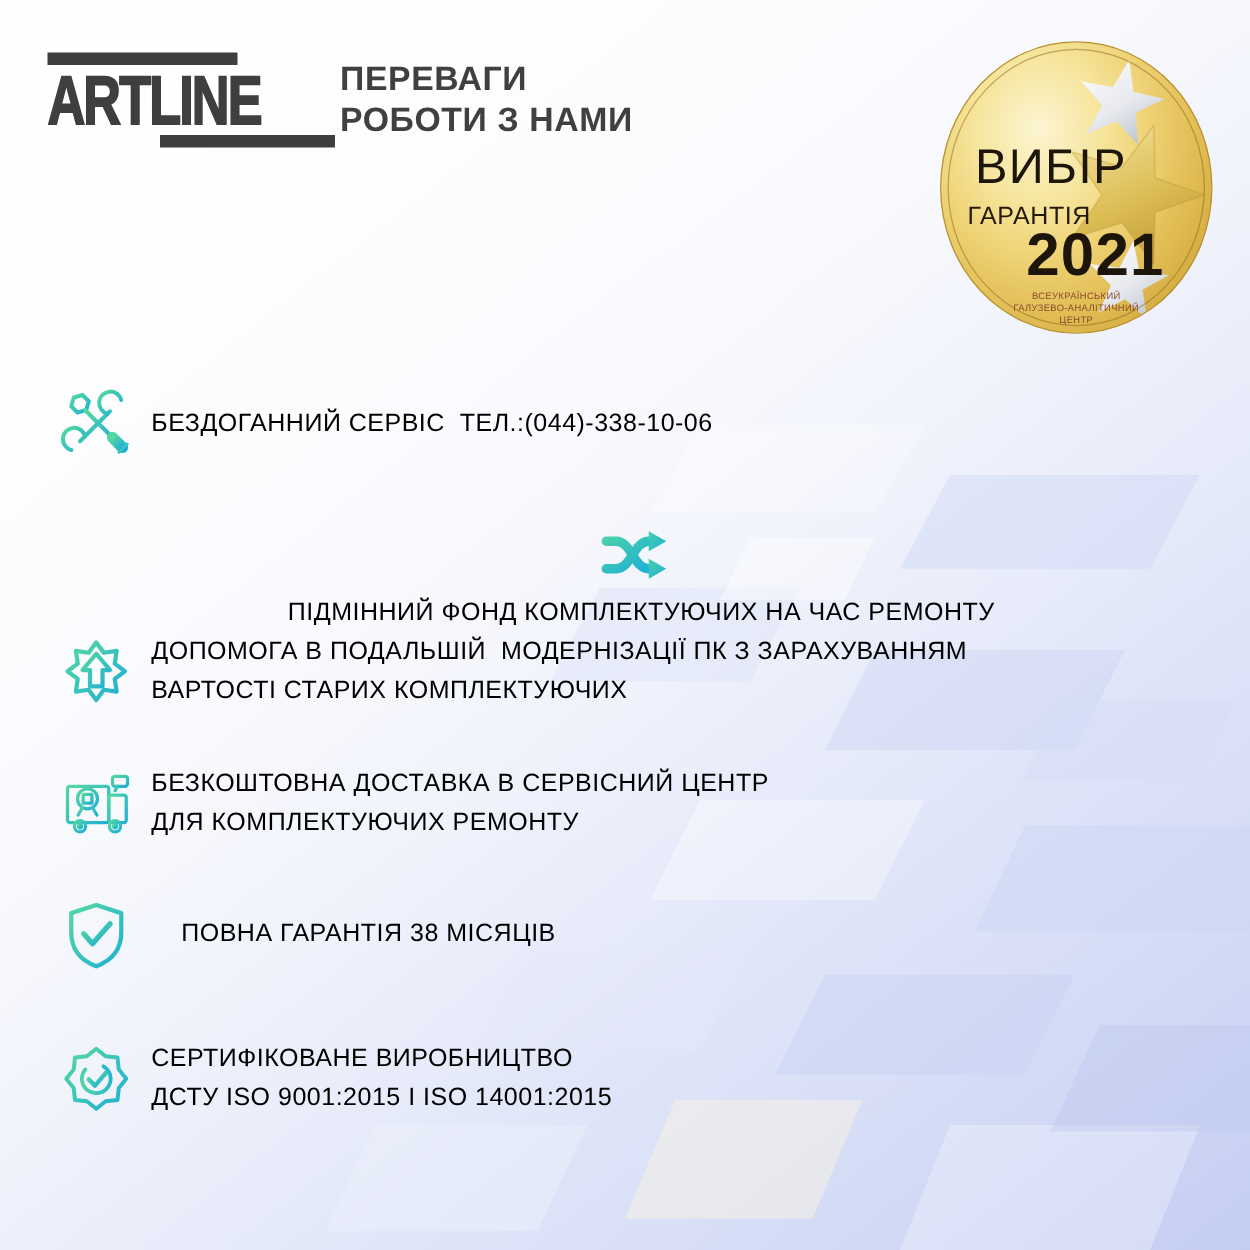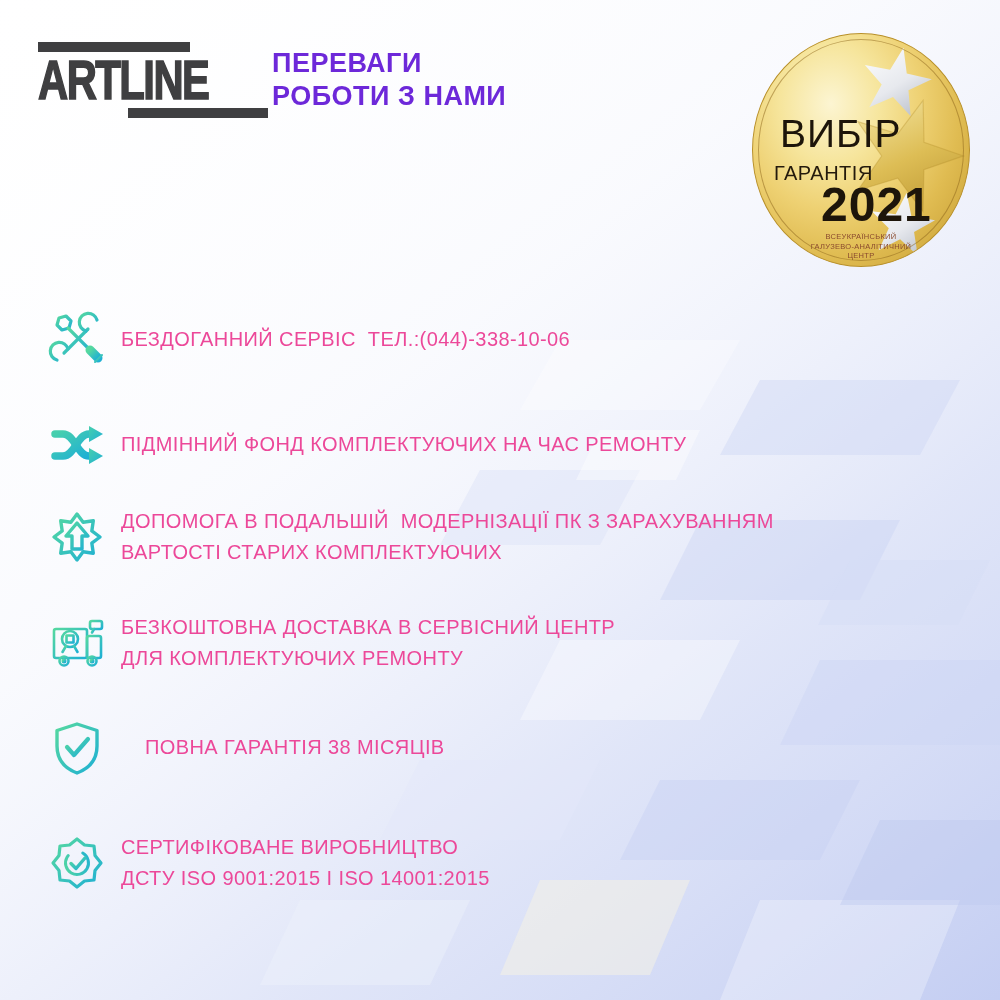--- a/index.html
+++ b/index.html
@@ -17,21 +17,21 @@
   .logo .bar-top{top:0;left:0;width:152px;}
   .logo .bar-bottom{bottom:0;left:90px;width:140px;}
   .logo .logo-text{
     position:absolute;left:0;top:9px;display:block;
     font-size:55px;line-height:58px;font-weight:700;color:#3f3f41;
     letter-spacing:-2px;transform:scaleX(.76);transform-origin:0 50%;
     -webkit-text-stroke:1.6px #3f3f41;white-space:pre;
   }
   .page-title{
     position:absolute;left:272px;top:47px;
-    font-size:27px;line-height:33px;font-weight:700;color:#6d28d9;
+    font-size:27px;line-height:33px;font-weight:700;color:#404040;
     letter-spacing:.5px;
   }
 
   
   .medal{
     position:absolute;left:752px;top:33px;width:216px;height:232px;
     border-radius:50%;overflow:hidden;
     background:radial-gradient(ellipse at 36% 30%,
       #fcf5d2 0%,#f6e59c 26%,#eed173 46%,#e0bc52 66%,#d0a93e 84%,#c2952c 100%);
     border:1px solid #b8902a;
@@ -47,24 +47,24 @@
     font-weight:700;color:#1d150a;letter-spacing:1px;}
   .medal-org{position:absolute;left:0;top:198px;width:100%;text-align:center;
     font-size:7.5px;line-height:9.5px;font-weight:400;color:#8a4a2e;letter-spacing:.3px;}
 
   
   .benefits{list-style:none;margin:0;padding:0;}
   .benefit{position:absolute;left:46px;right:20px;display:flex;align-items:center;min-height:64px;}
   .benefit .icon{flex:0 0 62px;width:62px;height:62px;margin-right:13px;}
   .benefit .lines{display:flex;flex-direction:column;}
   .benefit .lines span{
-    font-size:20px;line-height:31.5px;color:#ec4899;font-weight:400;
+    font-size:20px;line-height:31.5px;color:#000000;font-weight:400;
     letter-spacing:.4px;white-space:pre;
   }
-  .b1{top:308px;} .b2{top:413px;} .b3{top:505px;} .b4{top:611px;} .b5{top:716px;gap:24px;} .b6{top:831px;}
+  .b1{top:308px;} .b2{top:413px;flex-direction:column;} .b3{top:505px;} .b4{top:611px;} .b5{top:716px;gap:24px;} .b6{top:831px;}
 </style>
 </head>
 <body>
 
 <div class="page">
 
   <svg class="bg" width="1000" height="1000" viewBox="0 0 1000 1000">
     <defs>
       <linearGradient id="bgg" x1="0.05" y1="-0.1" x2="0.95" y2="1.05">
         <stop offset="0" stop-color="#ffffff" stop-opacity="0"></stop>

